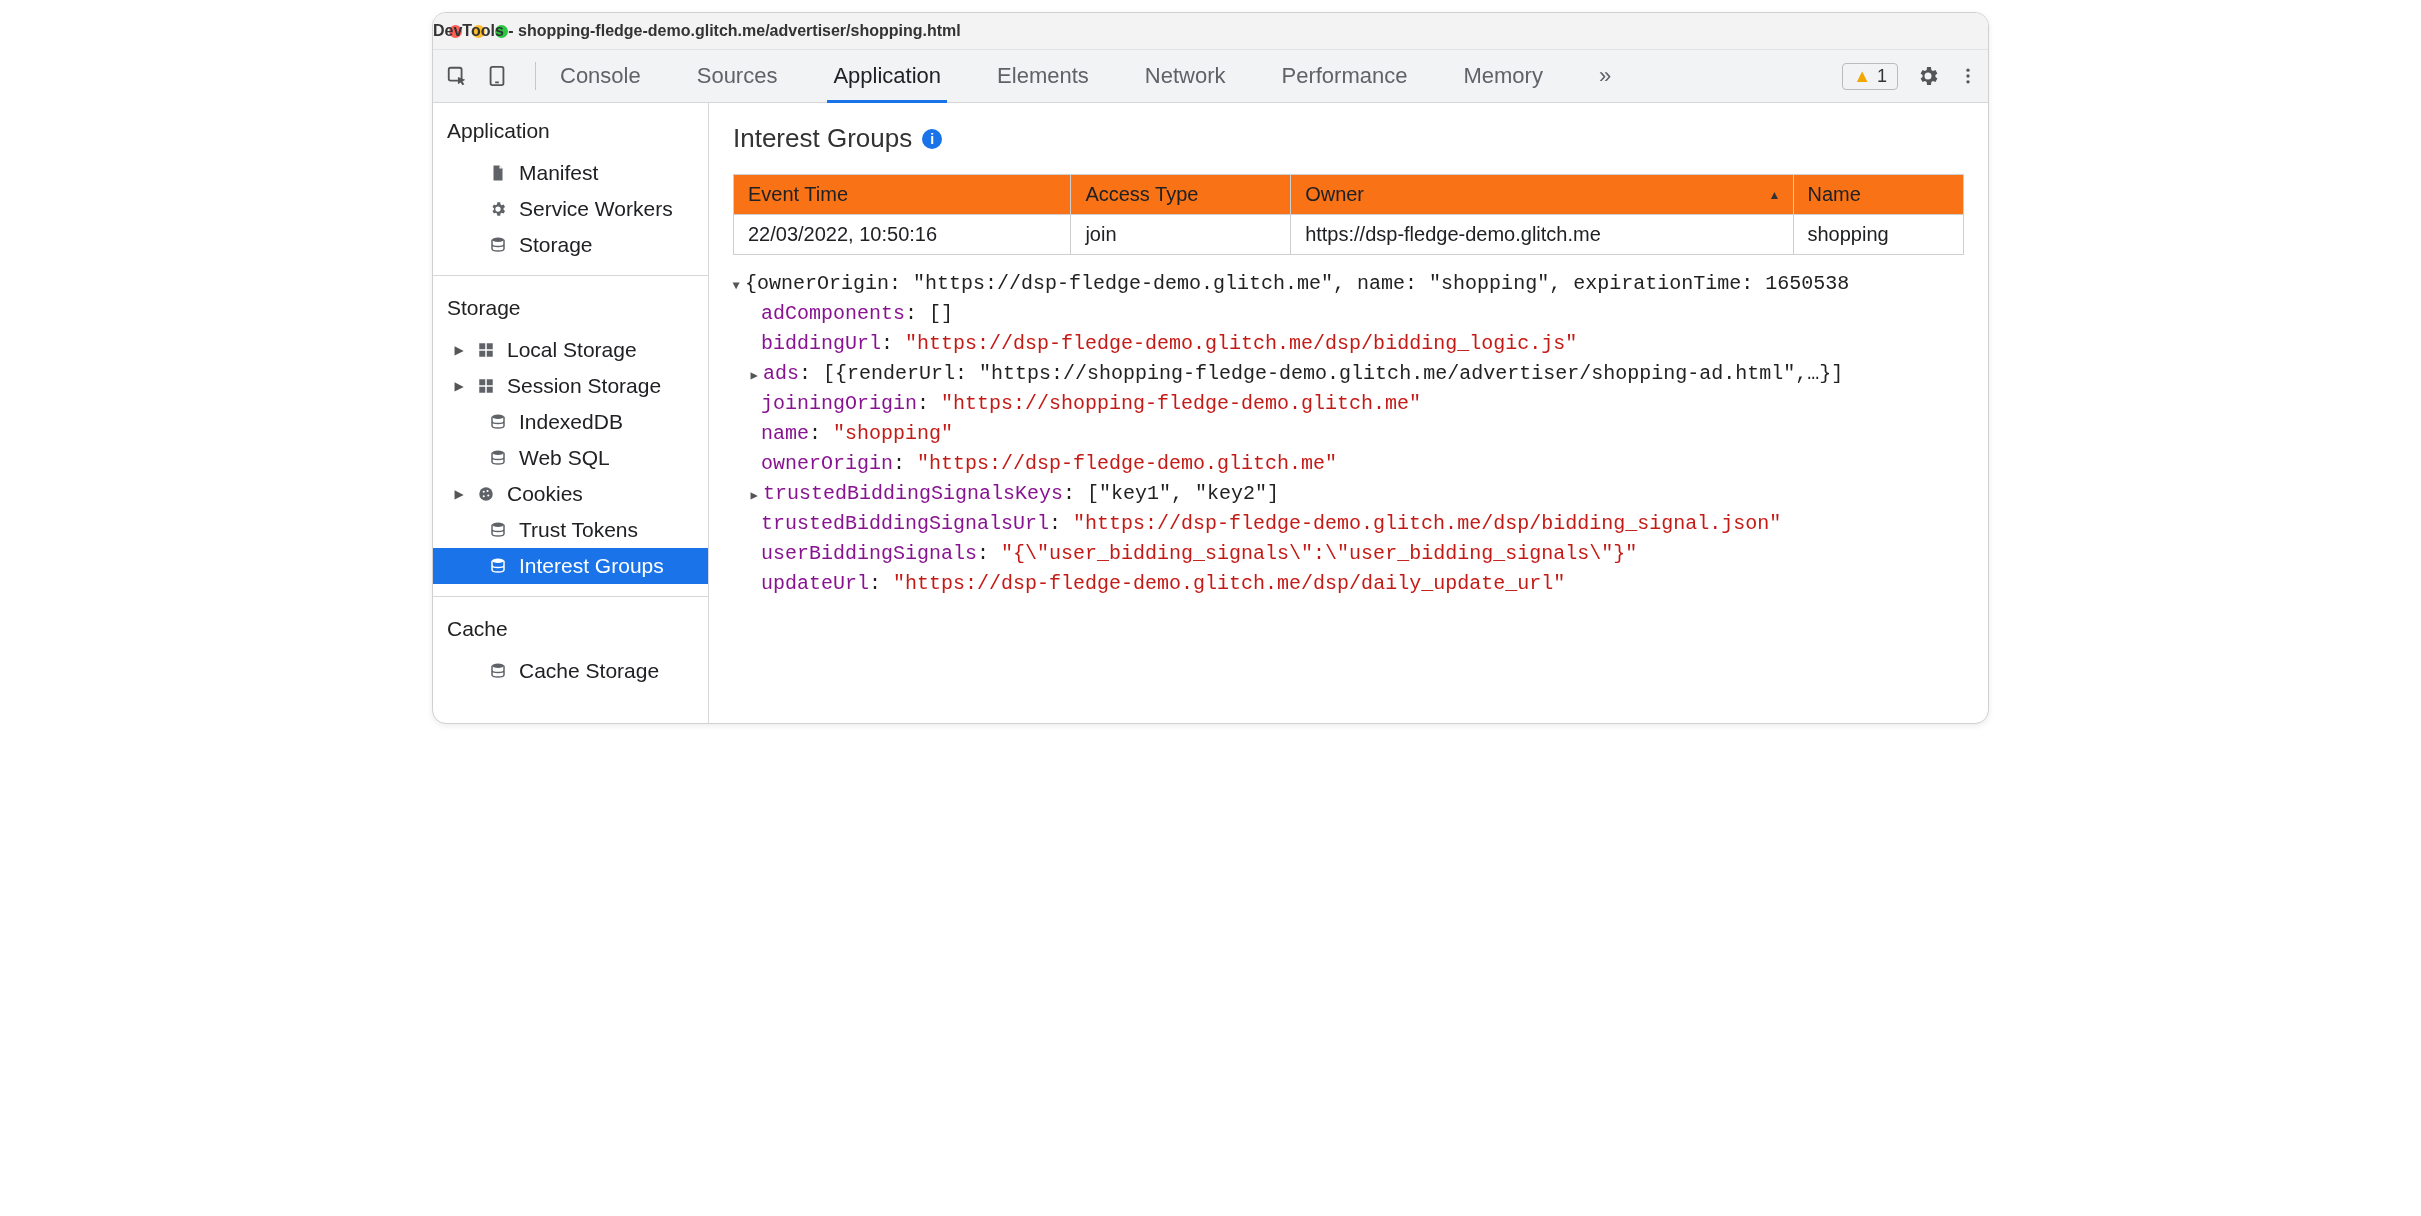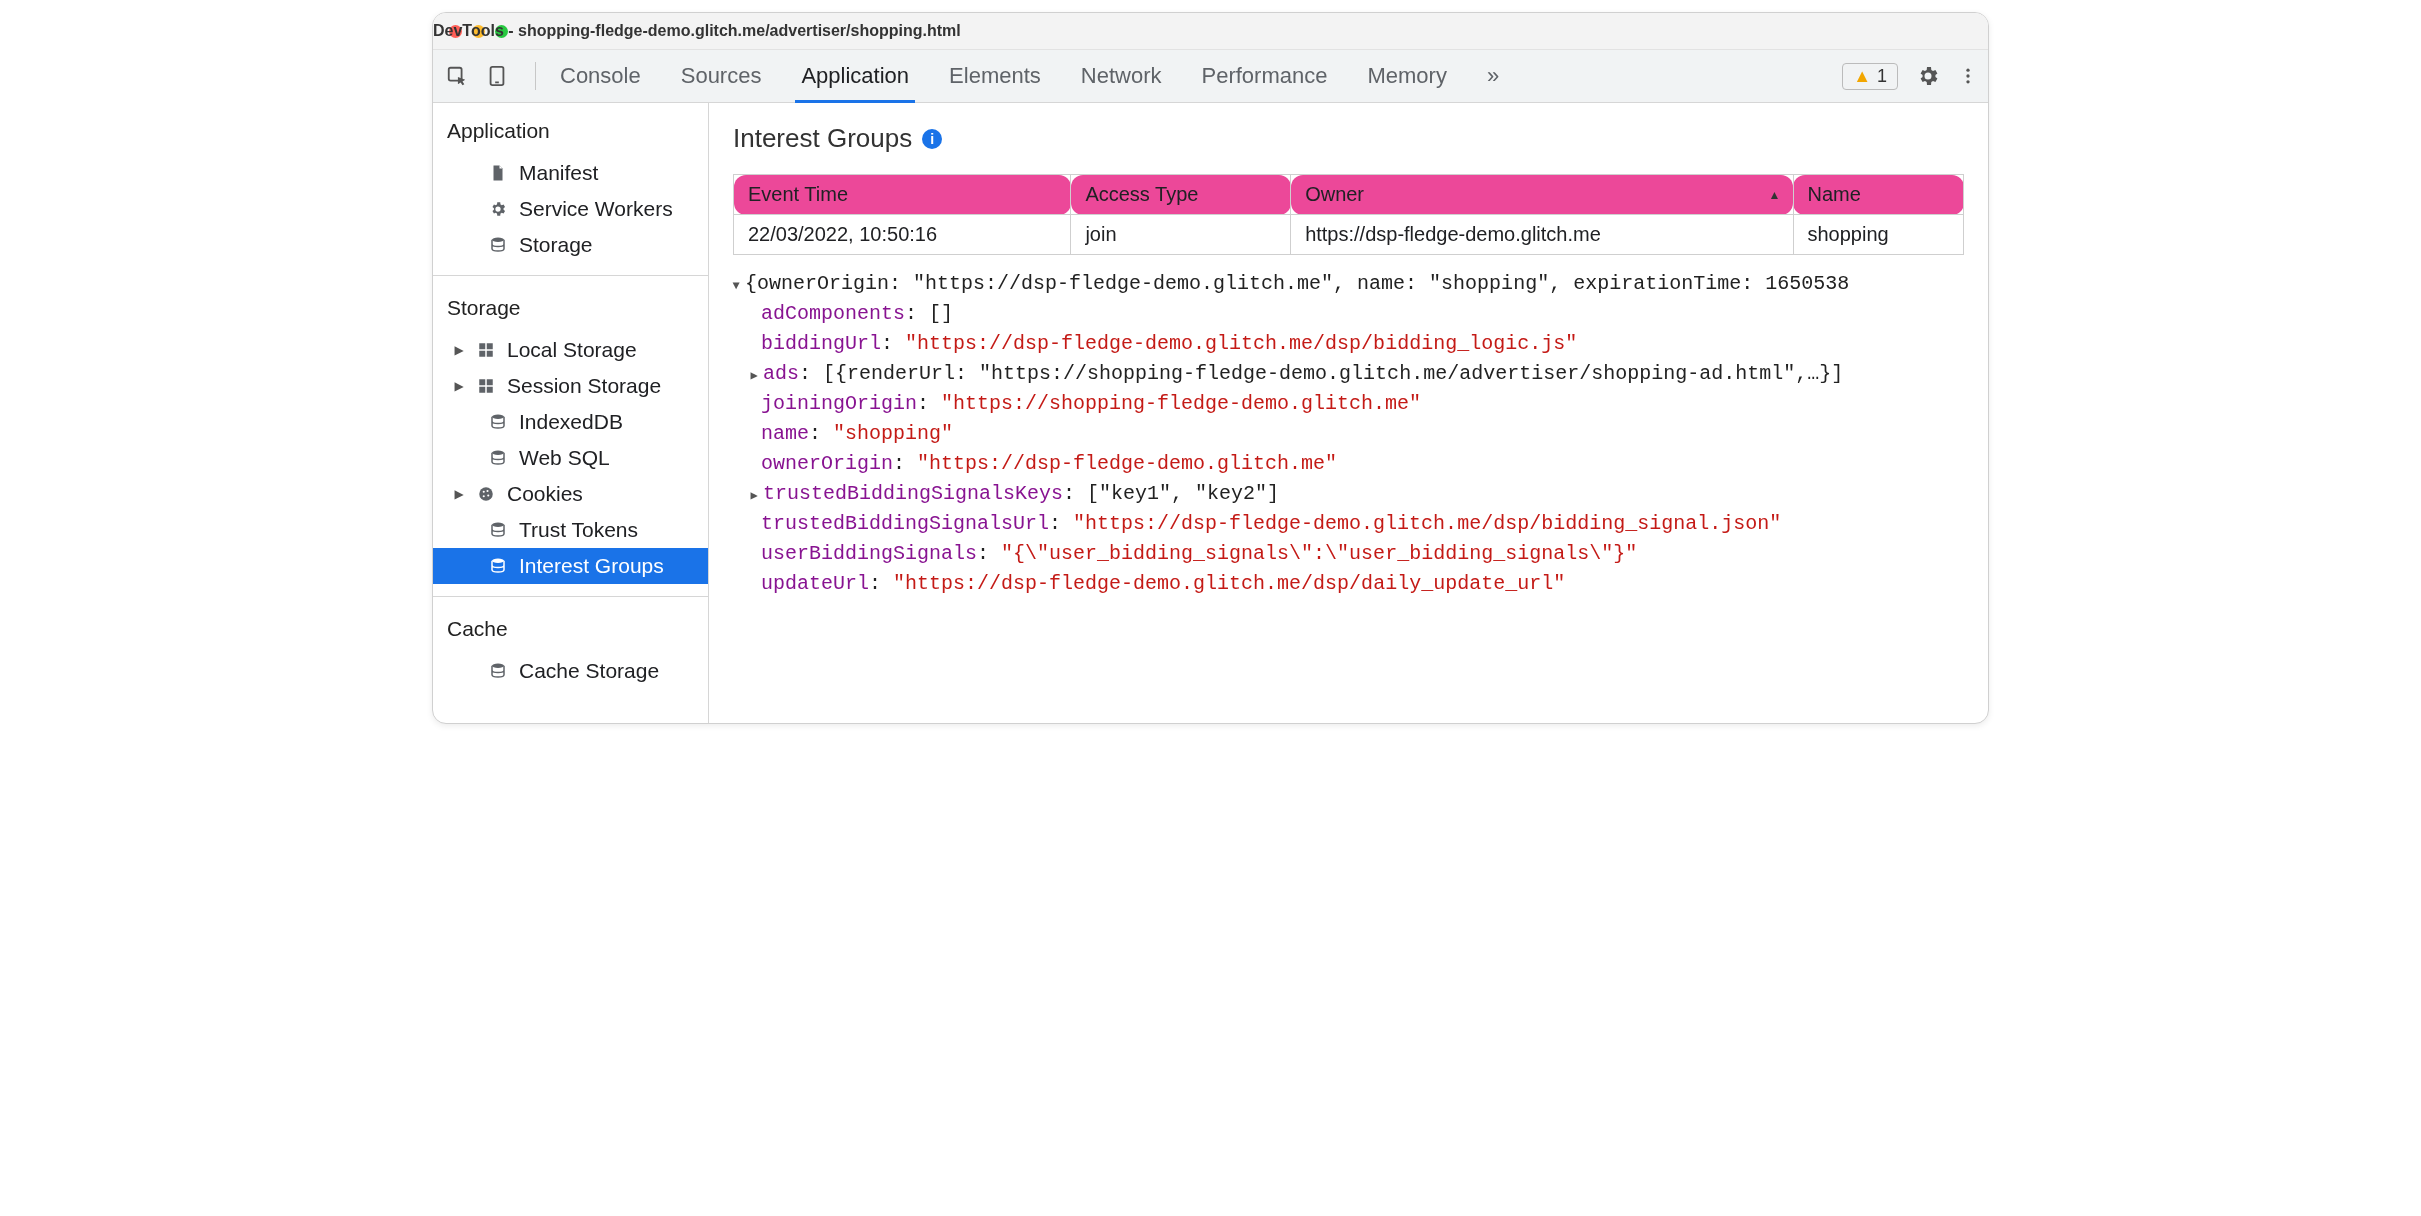--- a/index.html
+++ b/index.html
@@ -53,21 +53,21 @@
     align-items:center;
     height:52px;
     background:var(--header-bg);
     border-bottom:1px solid #d6d6d6;
     padding:0 10px;
     font-size:22px;
     color:var(--muted);
   }
   .tb-icon { width:28px; display:flex; align-items:center; justify-content:center; margin-right:12px; cursor:pointer;}
   .tb-sep { width:1px; height:28px; background:#c7c7c7; margin:0 12px;}
-  .tabs { display:flex; gap:40px; align-items:center; flex:0 0 auto; padding-left:12px;}
+  .tabs { display:flex; gap:56px; align-items:center; flex:0 0 auto; padding-left:12px;}
   .tab { cursor:pointer; color:var(--muted); position:relative; height:52px; display:flex; align-items:center;}
   .tab.active { color:var(--fg);}
   .tab.active::after { content:""; position:absolute; left:-6px; right:-6px; bottom:-1px; height:3px; background:var(--tab-blue);}
   .tb-spacer{flex:1;}
   .warn-pill{ display:flex; align-items:center; gap:6px; border:1px solid #bbb; border-radius:4px; padding:2px 10px; font-size:18px; color:#333; cursor:pointer;}
   .warn-tri{ color:#f2a600; }
   .tb-gear, .tb-more { margin-left:18px; cursor:pointer; color:#555; display:flex; align-items:center;}
 
   
   .body { display:flex; height:620px; }
@@ -88,21 +88,21 @@
   .sidebar hr { border:none; border-top:1px solid #d6d6d6; margin:4px 0;}
   .icon { display:inline-flex; width:22px; justify-content:center;}
 
   
   .main { flex:1; overflow:hidden; display:flex; flex-direction:column;}
   .panel-head { display:flex; align-items:center; gap:10px; font-size:26px; padding:20px 24px 12px; color:#333;}
   .info-circle { width:20px; height:20px; border-radius:50%; background:#1a73e8; color:#fff; font-size:14px; font-weight:700; display:flex; align-items:center; justify-content:center; font-family:var(--sans);}
 
   table.grid { width:calc(100% - 48px); margin:8px 24px 0; border-collapse:collapse; font-size:20px;}
   table.grid th, table.grid td { border:1px solid #cfcfcf; padding:8px 14px; text-align:left; font-weight:400;}
-  table.grid th { background:#ec4899; position:relative;border-radius:12px;}
+  table.grid th { background:#f97316; position:relative;}
   .sort-caret{ position:absolute; right:12px; top:50%; transform:translateY(-50%); font-size:12px; color:#333;}
 
   .detail {
     font-family: var(--mono);
     font-size:20px;
     line-height:1.5;
     padding:14px 8px 0 8px;
     white-space:nowrap;
     overflow:hidden;
     color:#222;

